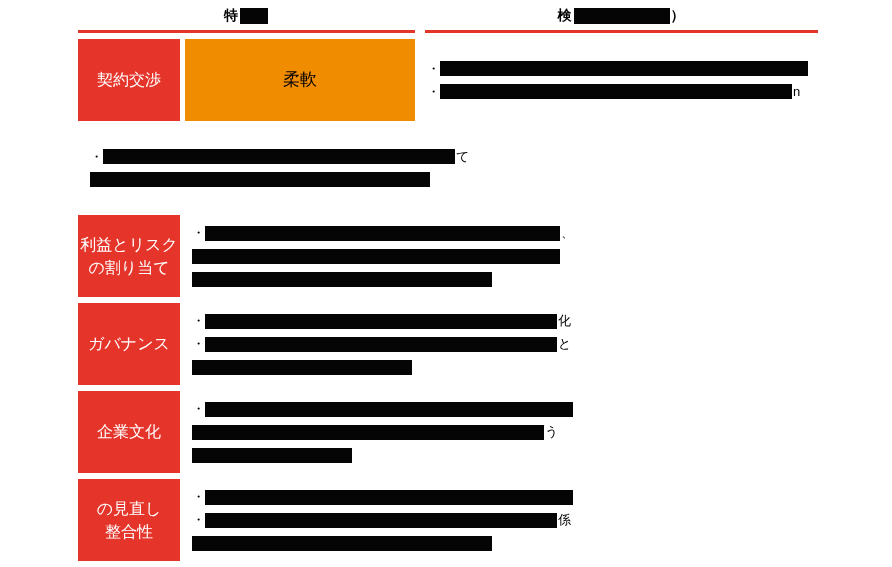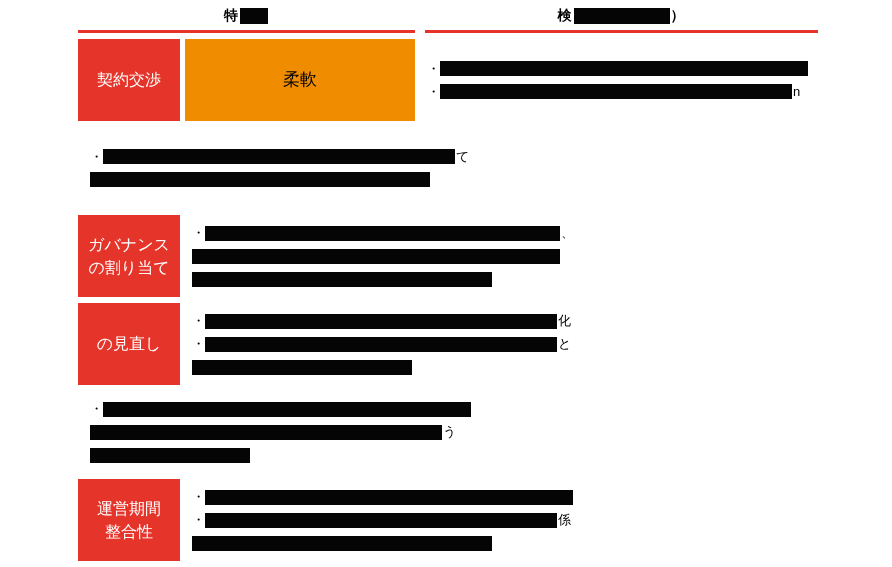--- a/index.html
+++ b/index.html
@@ -157,74 +157,75 @@
             <span class="redaction-bar" style="width: 352px;"></span>
             <span class="tail">て</span>
           </div>
           <div class="note-line">
             <span class="redaction-bar" style="width: 340px;"></span>
           </div>
         </div>
     </div>
 
     <div class="row">
-      <div class="cell-label">ガバナンス
+      <div class="cell-label">利益とリスク
 の割り当て</div>
       <div class="cell-notes">
           <div class="note-line">
             <span class="bullet">・</span>
             <span class="redaction-bar" style="width: 355px;"></span>
             <span class="tail">、</span>
           </div>
           <div class="note-line">
             <span class="redaction-bar" style="width: 368px;"></span>
           </div>
           <div class="note-line">
             <span class="redaction-bar" style="width: 300px;"></span>
           </div>
         </div>
     </div>
 
     <div class="row">
-      <div class="cell-label">の見直し</div>
+      <div class="cell-label">ガバナンス</div>
       <div class="cell-notes">
           <div class="note-line">
             <span class="bullet">・</span>
             <span class="redaction-bar" style="width: 352px;"></span>
             <span class="tail">化</span>
           </div>
           <div class="note-line">
             <span class="bullet">・</span>
             <span class="redaction-bar" style="width: 352px;"></span>
             <span class="tail">と</span>
           </div>
           <div class="note-line">
             <span class="redaction-bar" style="width: 220px;"></span>
           </div>
         </div>
     </div>
 
     <div class="row">
+      <div class="cell-label">企業文化</div>
       <div class="cell-notes">
           <div class="note-line">
             <span class="bullet">・</span>
             <span class="redaction-bar" style="width: 368px;"></span>
           </div>
           <div class="note-line">
             <span class="redaction-bar" style="width: 352px;"></span>
             <span class="tail">う</span>
           </div>
           <div class="note-line">
             <span class="redaction-bar" style="width: 160px;"></span>
           </div>
         </div>
     </div>
 
     <div class="row">
-      <div class="cell-label">運営期間
+      <div class="cell-label">の見直し
 整合性</div>
       <div class="cell-notes">
           <div class="note-line">
             <span class="bullet">・</span>
             <span class="redaction-bar" style="width: 368px;"></span>
           </div>
           <div class="note-line">
             <span class="bullet">・</span>
             <span class="redaction-bar" style="width: 352px;"></span>
             <span class="tail">係</span>

